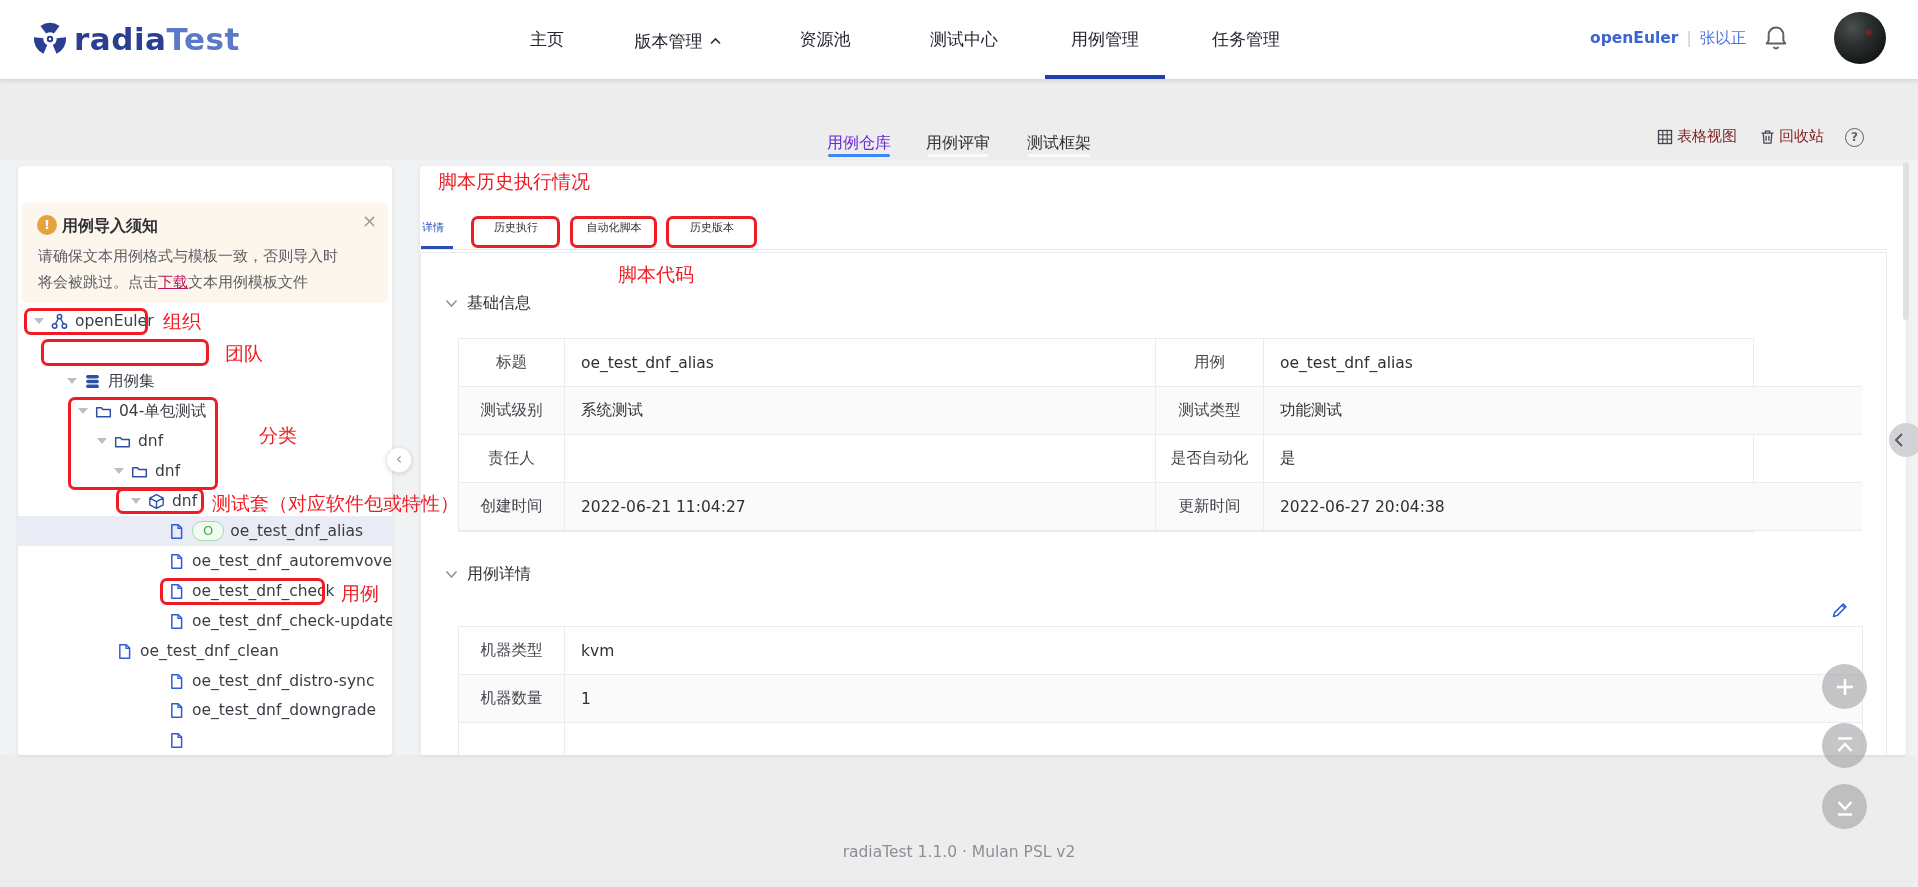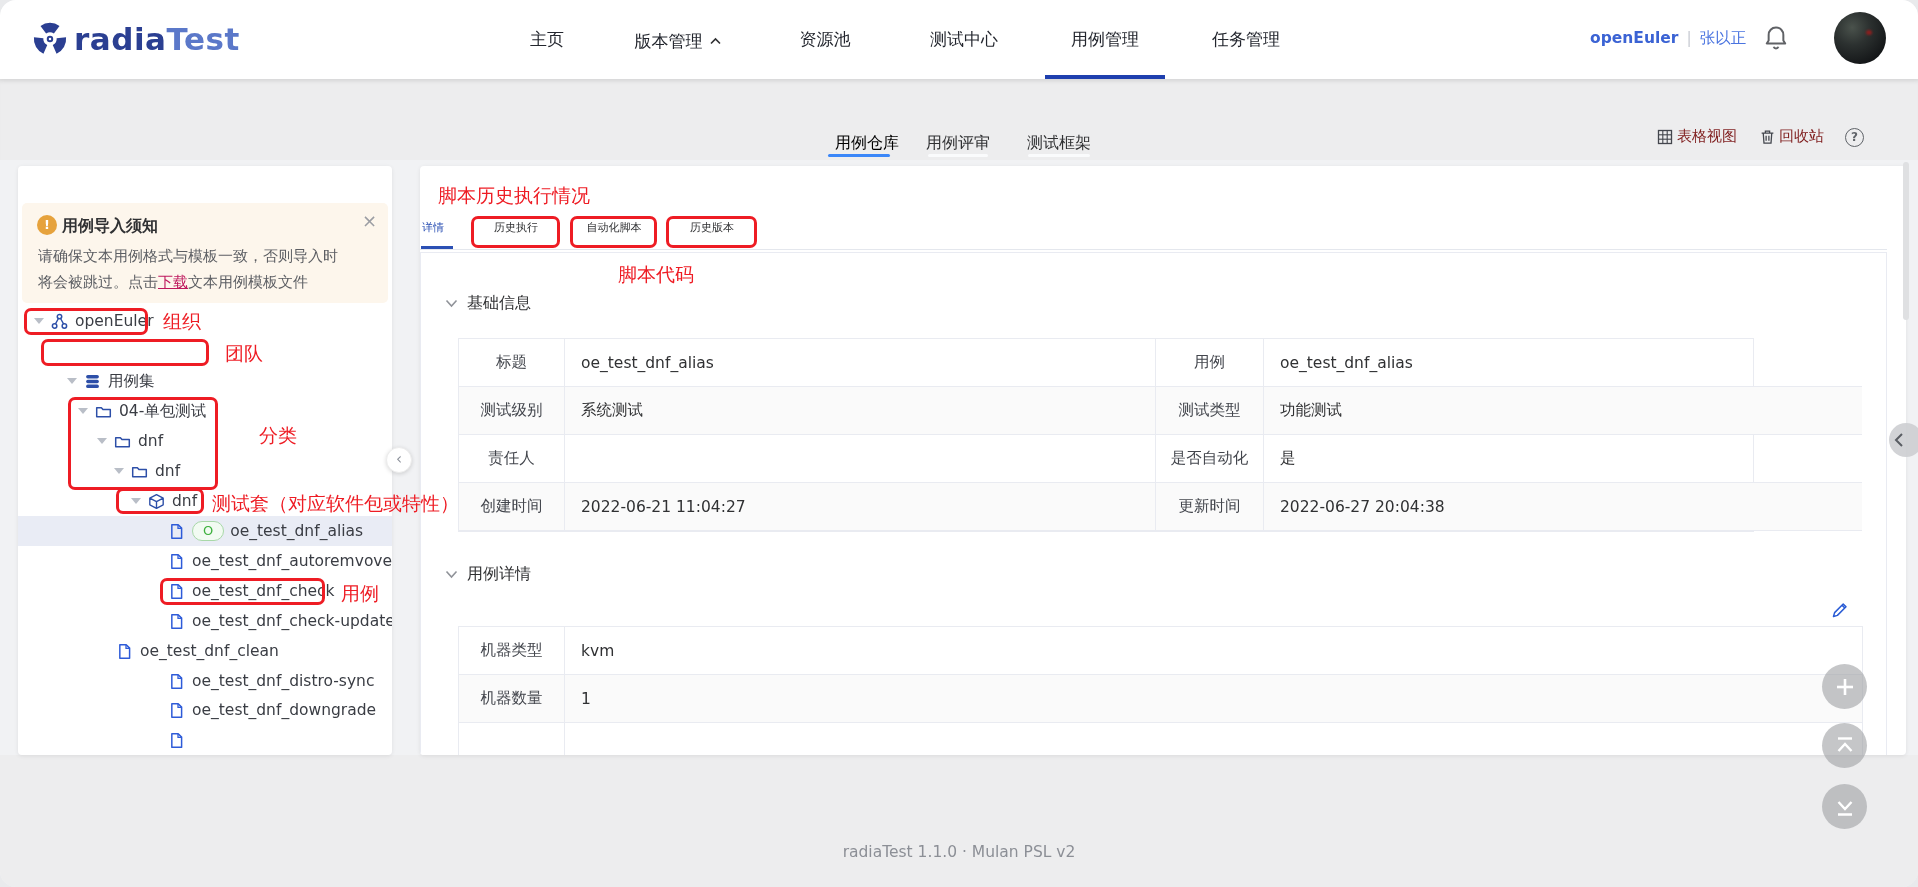--- a/index.html
+++ b/index.html
@@ -1,21 +1,20 @@
 <!DOCTYPE html>
 <html><head>
 <meta charset="utf-8">
 <style>
   * { margin:0; padding:0; box-sizing:border-box; }
   html,body { background:#e9eaec; }
   #app {
     position:relative; width:1918px; height:887px; overflow:hidden;
     background:#f1f2f4; font-family:"DejaVu Sans","Liberation Sans",sans-serif;
     color:#303133;
-    border-radius:16px;
   }
   
   .hdr { position:absolute; left:0; top:0; width:1918px; height:79px; background:#fff;
          box-shadow:0 2px 5px rgba(0,0,0,.06); z-index:20; }
   .logo { position:absolute; left:31px; top:19px; height:40px; display:flex; align-items:center; cursor:pointer; }
   .logo svg { width:38px; height:38px; }
   .brand { font-size:31px; font-weight:700; letter-spacing:.5px; margin-left:5px; }
   .brand .b1 { color:#2b3f92; } .brand .b2 { color:#5b78c9; }
   .nav-item { position:absolute; top:0; height:79px; line-height:79px; font-size:17px; color:#23262e;
               transform:translateX(-50%); cursor:pointer; white-space:nowrap; font-weight:500; }
@@ -29,21 +28,21 @@
   .avatar { position:absolute; left:1834px; top:12px; width:52px; height:52px; border-radius:50%;
             background:radial-gradient(circle at 35% 30%,#4a524c 0%,#2c3130 35%,#121416 80%);
             overflow:hidden; cursor:pointer; }
   .avatar:after { content:""; position:absolute; left:32px; top:18px; width:6px; height:5px;
                   background:#8c1f1f; border-radius:50%; filter:blur(1px); }
   
   .subhdr { position:absolute; left:0; top:79px; width:1918px; height:81px; background:#ededee;
             box-shadow:inset 0 4px 5px -3px rgba(0,0,0,.07); z-index:10; }
   .subtab { position:absolute; top:54px; transform:translateX(-50%); font-size:16px; color:#303133;
             cursor:pointer; white-space:nowrap; }
-  .subtab.on { color:#000000;margin-left:8px; }
+  .subtab.on { color:#6d28d9; }
   .subtab-line { position:absolute; top:75px; height:3px; border-radius:2px; }
   .tool { position:absolute; top:48px; display:flex; align-items:center; font-size:15px; color:#7f1d1d;
           cursor:pointer; white-space:nowrap; }
   .tool svg { margin-right:4px; }
   .help-circle { position:absolute; left:1845px; top:49px; width:19px; height:19px; border:1.6px solid #5f6368;
                  border-radius:50%; text-align:center; line-height:16px; font-size:12px; font-weight:700;
                  color:#5f6368; cursor:pointer; }
   
   .side-card { position:absolute; left:18px; top:166px; width:374px; height:589px; background:#fff;
                border-radius:4px; box-shadow:0 1px 4px rgba(0,0,0,.08); z-index:5; }
@@ -417,20 +416,20 @@
 
   <div class="anno abox" style="left:68px; top:397px; width:150px; height:93px;"></div>
   <div class="anno atxt" style="left:259px; top:424px;">分类</div>
 
   <div class="anno abox" style="left:116px; top:488px; width:88px; height:26px;"></div>
   <div class="anno atxt" style="left:212px; top:492px;">测试套（对应软件包或特性）</div>
 
   <div class="anno abox" style="left:160px; top:578px; width:165px; height:27px;"></div>
   <div class="anno atxt" style="left:341px; top:582px;">用例</div>
 
-  <div class="anno atxt" style="left:438px; top:186px;font-family:Liberation Mono, monospace;">脚本历史执行情况</div>
+  <div class="anno atxt" style="left:438px; top:170px;">脚本历史执行情况</div>
   <div class="anno atxt" style="left:618px; top:263px;">脚本代码</div>
 
   <div class="anno abox" style="left:471px; top:216px; width:89px; height:32px;"></div>
   <div class="anno abox" style="left:570px; top:216px; width:87px; height:32px;"></div>
   <div class="anno abox" style="left:666px; top:216px; width:91px; height:32px;"></div>
 
 </div>
 
 </body></html>

